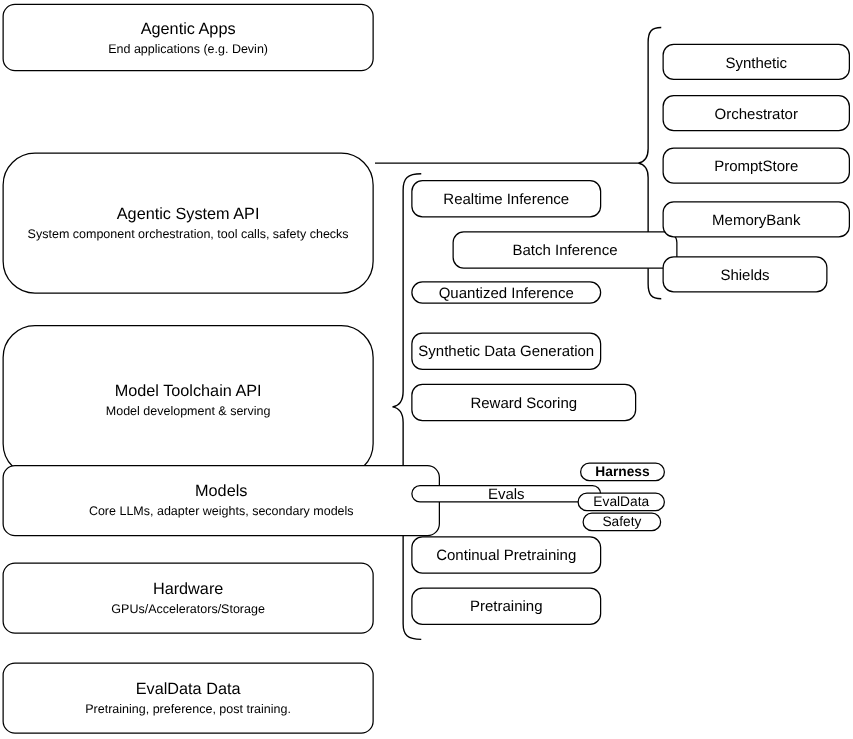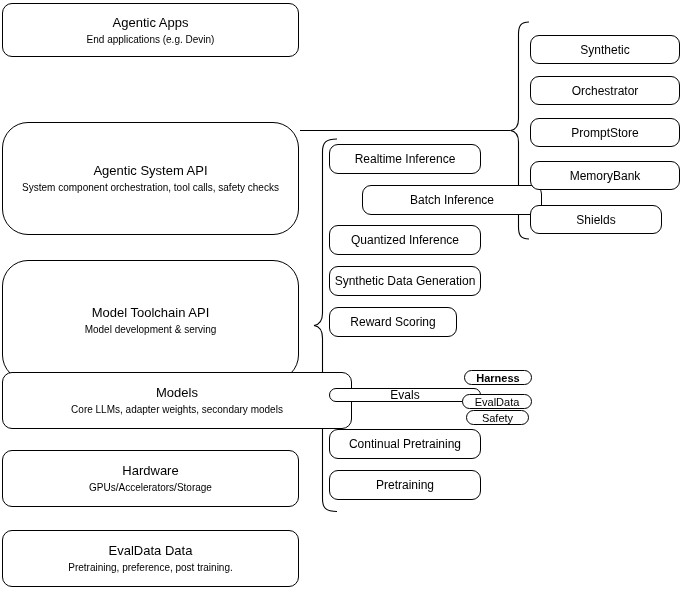--- a/index.html
+++ b/index.html
@@ -83,27 +83,27 @@
     <div class="title">EvalData Data</div>
     <div class="subtitle">Pretraining, preference, post training.</div>
   </div>
 
   <div class="node r9" style="left:329px;top:144px;width:152px;height:30px;">
     <div class="label">Realtime Inference</div>
   </div>
   <div class="node r9" style="left:329px;top:185px;width:180px;height:30px;margin-left:33px;">
     <div class="label">Batch Inference</div>
   </div>
-  <div class="node r9" style="left:329px;top:225px;width:152px;height:30px;">
+  <div class="node r9" style="left:329px;top:225px;width:152px;height:18px;">
     <div class="label">Quantized Inference</div>
   </div>
   <div class="node r9" style="left:329px;top:266px;width:152px;height:30px;">
     <div class="label">Synthetic Data Generation</div>
   </div>
-  <div class="node r9" style="left:329px;top:307px;width:128px;height:30px;">
+  <div class="node r9" style="left:329px;top:307px;width:180px;height:30px;">
     <div class="label">Reward Scoring</div>
   </div>
   <div class="node r9" style="left:329px;top:388px;width:152px;height:14px;">
     <div class="label">Evals</div>
   </div>
   <div class="node r9" style="left:329px;top:429px;width:152px;height:30px;">
     <div class="label">Continual Pretraining</div>
   </div>
   <div class="node r9" style="left:329px;top:470px;width:152px;height:30px;">
     <div class="label">Pretraining</div>

